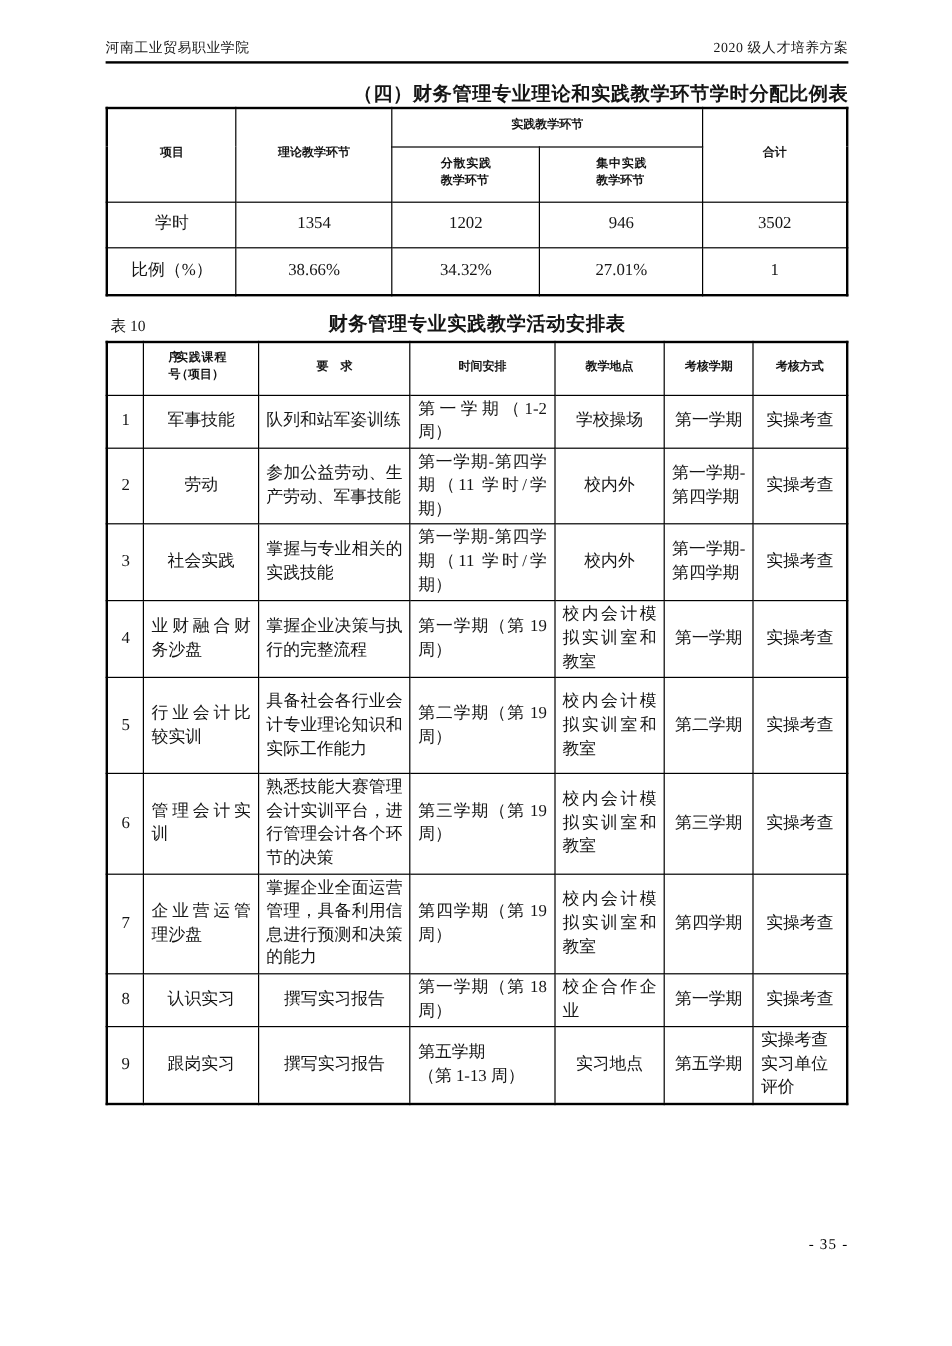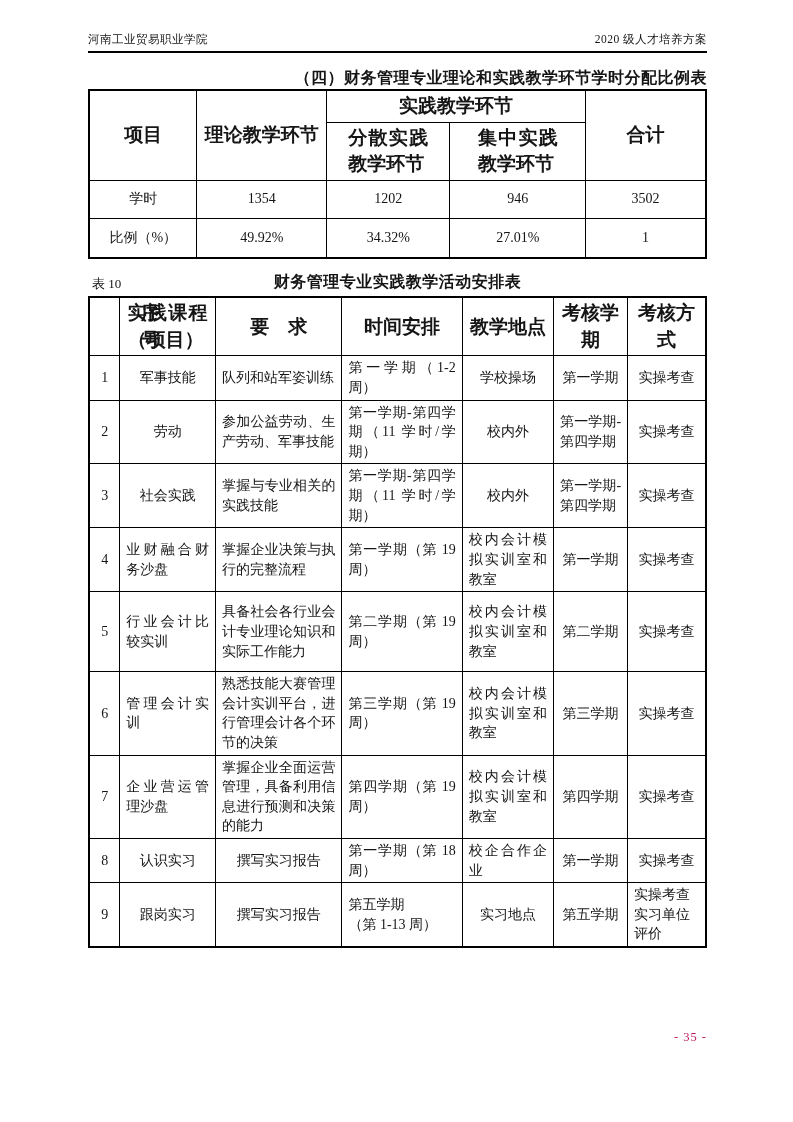--- a/index.html
+++ b/index.html
@@ -10,29 +10,29 @@
               font-size:11.5px;letter-spacing:.5px;padding-bottom:4px;}
   .rule{border-bottom:2px solid #000;height:0;}
   .sec{font-family:"Liberation Sans","DejaVu Sans",sans-serif;font-weight:bold;
        font-size:16px;margin:15px 0 0 0;padding-left:27px;letter-spacing:.5px;text-align:right;}
   .caption{position:relative;text-align:center;margin-top:13px;margin-bottom:3px;height:21px;}
   .caption .lbl{position:absolute;left:4px;top:3px;font-size:13px;}
   .caption .ttl{font-family:"Liberation Sans","DejaVu Sans",sans-serif;font-weight:bold;
                 font-size:16px;letter-spacing:.5px;}
   table{border-collapse:collapse;width:100%;table-layout:fixed;border:2px solid #000;}
   th,td{border:1px solid #000;padding:2px 6px;box-sizing:border-box;}
-  th{font-family:Liberation Sans, sans-serif;font-weight:bold;
-     font-size:19px;text-align:center;vertical-align:middle;line-height:1.4;}
+  th{font-family:Liberation Mono, monospace;font-weight:bold;
+     font-size:10px;text-align:center;vertical-align:middle;line-height:1.4;}
   td{font-size:14px;line-height:1.4;text-align:center;vertical-align:middle;white-space:pre-line;}
   .j{text-align:justify;}
   .tl{text-align:left;}
   .w4{display:inline-block;width:4.2em;text-align:justify;}
   .w1{display:inline-block;width:1.1em;margin-left:44px;}
   .page-number{position:absolute;top:1030px;right:86px;font-size:12.5px;
-               letter-spacing:1px;color:#be185d;}
+               letter-spacing:1px;color:#000000;}
 </style>
 </head>
 <body>
 
 <div class="page">
 
   <div class="doc-header">
     <span>河南工业贸易职业学院</span>
     <span>2020 级人才培养方案</span>
   </div>
@@ -62,21 +62,21 @@
     </tr>
     <tr style="height:38px">
       <td>学时</td>
       <td>1354</td>
       <td>1202</td>
       <td>946</td>
       <td>3502</td>
     </tr>
     <tr style="height:40px">
       <td>比例（%）</td>
-      <td>49.92%</td>
+      <td>38.66%</td>
       <td>34.32%</td>
       <td>27.01%</td>
       <td>1</td>
     </tr>
   </tbody>
     </table>
 
 
   <div class="caption">
     <span class="lbl">表 10</span>

